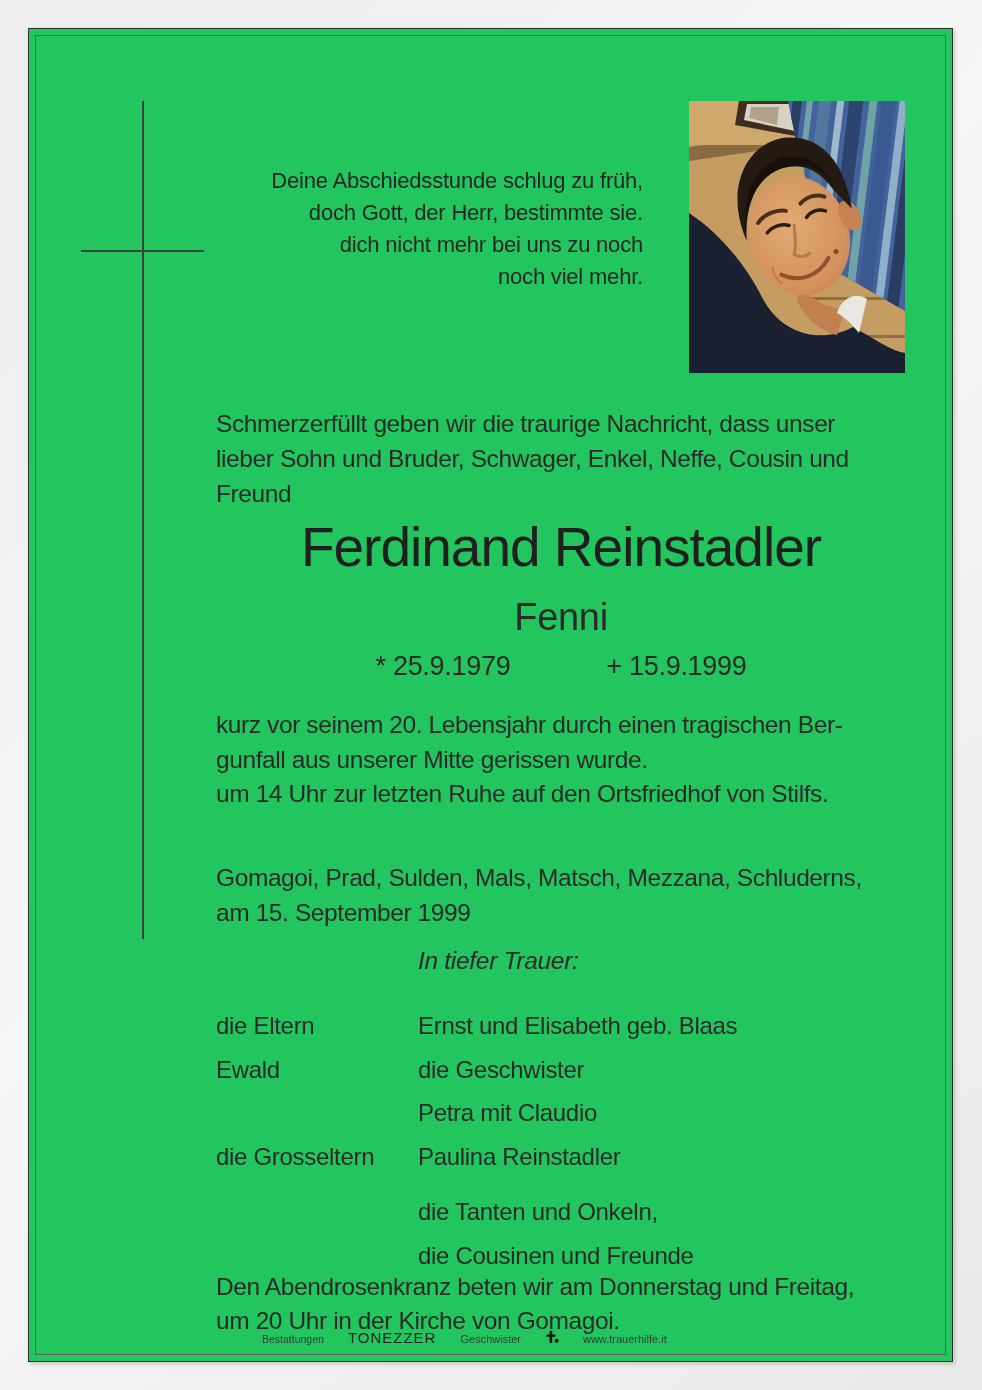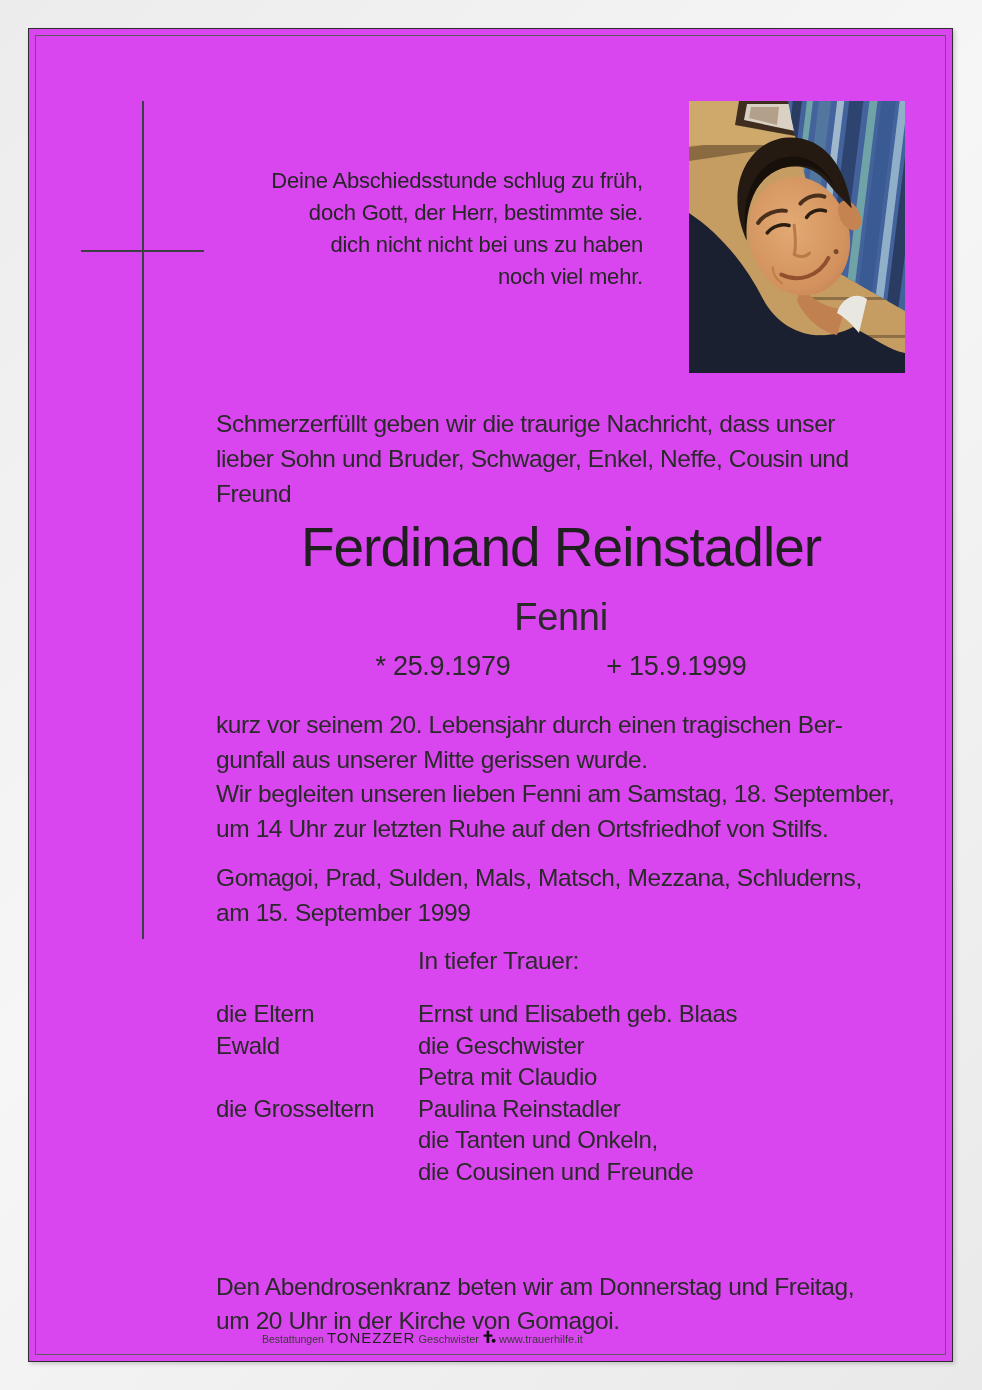--- a/index.html
+++ b/index.html
@@ -4,21 +4,21 @@
 <style>
   html,body{margin:0;padding:0;}
   body{
     width:982px;height:1390px;position:relative;overflow:hidden;
     background:linear-gradient(135deg,#ececec 0%,#f6f6f6 45%,#e9e9e9 100%);
     font-family:"Liberation Sans","DejaVu Sans",sans-serif;
     color:#2a2a2a;
   }
   .card{
     position:absolute;left:28px;top:28px;width:925px;height:1334px;
-    background:#d946ef;border:1px solid #2e2e2e;box-sizing:border-box;
+    background:#22c55e;border:1px solid #2e2e2e;box-sizing:border-box;
     box-shadow:2px 2px 4px rgba(0,0,0,0.18);
   }
   .card-inner{
     position:absolute;left:6px;top:6px;right:6px;bottom:6px;
     border:1px solid #5c5c5c;pointer-events:none;
   }
   .abs{position:absolute;}
   
   .cross-v{left:113px;top:72px;width:2px;height:838px;background:#3c4044;}
   .cross-h{left:52px;top:221px;width:123px;height:2px;background:#3c4044;}
@@ -29,47 +29,47 @@
   .photo{left:660px;top:72px;width:216px;height:272px;overflow:hidden;}
   .photo svg{display:block;}
   
   .col{left:187px;width:690px;}
   .announce{top:377px;font-size:24.5px;line-height:35px;letter-spacing:-0.4px;white-space:nowrap;}
   .name{top:486px;text-align:center;font-size:55px;letter-spacing:-1px;color:#1f1f1f;white-space:nowrap;}
   .nickname{top:567px;text-align:center;font-size:38px;letter-spacing:-0.3px;}
   .dates{top:622px;display:flex;justify-content:center;gap:96px;font-size:27px;letter-spacing:-0.3px;}
   .body1{top:679px;font-size:24.5px;line-height:34.5px;letter-spacing:-0.4px;white-space:nowrap;}
   .places{top:831px;font-size:24.5px;line-height:35px;letter-spacing:-0.4px;white-space:nowrap;}
-  .trauer-heading{left:389px;top:918px;font-size:24.5px;letter-spacing:-0.3px;}
+  .trauer-heading{left:389px;top:918px;font-size:24.5px;letter-spacing:-0.3px;font-style:italic;}
   .mourning{left:187px;top:969px;width:700px;font-size:24px;letter-spacing:-0.3px;}
-  .m-row{display:grid;grid-template-columns:202px auto;line-height:31.5px;white-space:nowrap;}
+  .m-row{display:grid;grid-template-columns:202px auto;line-height:31.5px;white-space:nowrap;margin-top:12px;}
   .closing{top:1212px;font-size:24.5px;line-height:34px;letter-spacing:-0.4px;white-space:nowrap;margin-top:29px;}
   
-  .footer{left:185px;top:1300px;display:flex;align-items:baseline;gap:3px;color:#3a3a3a;padding-left:48px;}
+  .footer{left:185px;top:1300px;display:flex;align-items:baseline;gap:24px;color:#3a3a3a;padding-left:48px;}
   .f-prefix{font-size:10.5px;}
   .f-brand{font-size:15px;letter-spacing:1px;color:#222;}
   .f-city{font-size:11px;}
   .f-site{font-size:11px;}
   .f-icon{position:relative;top:1px;}
 </style>
 </head>
 <body>
 
 <div class="card">
   <div class="card-inner"></div>
 
   <div>
     <div class="abs cross-v"></div>
     <div class="abs cross-h"></div>
   </div>
 
   <div class="abs poem">
     <div>Deine Abschiedsstunde schlug zu früh,</div>
     <div>doch Gott, der Herr, bestimmte sie.</div>
-    <div>dich nicht nicht bei uns zu haben</div>
+    <div>dich nicht mehr bei uns zu noch</div>
     <div>noch viel mehr.</div>
   </div>
 
   <div class="abs photo">
     <svg width="216" height="272" viewBox="0 0 216 272">
       <defs>
         <clipPath id="curtainClip">
           <path d="M86,0 L216,0 L216,210 L150,172 C126,120 110,58 99,0 Z"></path>
         </clipPath>
         <radialGradient id="skinG" cx="45%" cy="40%" r="75%">
@@ -141,21 +141,20 @@
   <div class="abs col nickname">Fenni</div>
 
   <div class="abs col dates">
     <span>* 25.9.1979</span>
     <span>+ 15.9.1999</span>
   </div>
 
   <div class="abs col body1">
     <div>kurz vor seinem 20. Lebensjahr durch einen tragischen Ber-</div>
     <div>gunfall aus unserer Mitte gerissen wurde.</div>
-    <div>Wir begleiten unseren lieben Fenni am Samstag, 18. September,</div>
     <div>um 14 Uhr zur letzten Ruhe auf den Ortsfriedhof von Stilfs.</div>
   </div>
 
   <div class="abs col places">
     <div>Gomagoi, Prad, Sulden, Mals, Matsch, Mezzana, Schluderns,</div>
     <div>am 15. September 1999</div>
   </div>
 
   <div class="abs trauer-heading">In tiefer Trauer:</div>
   <div class="abs mourning">

